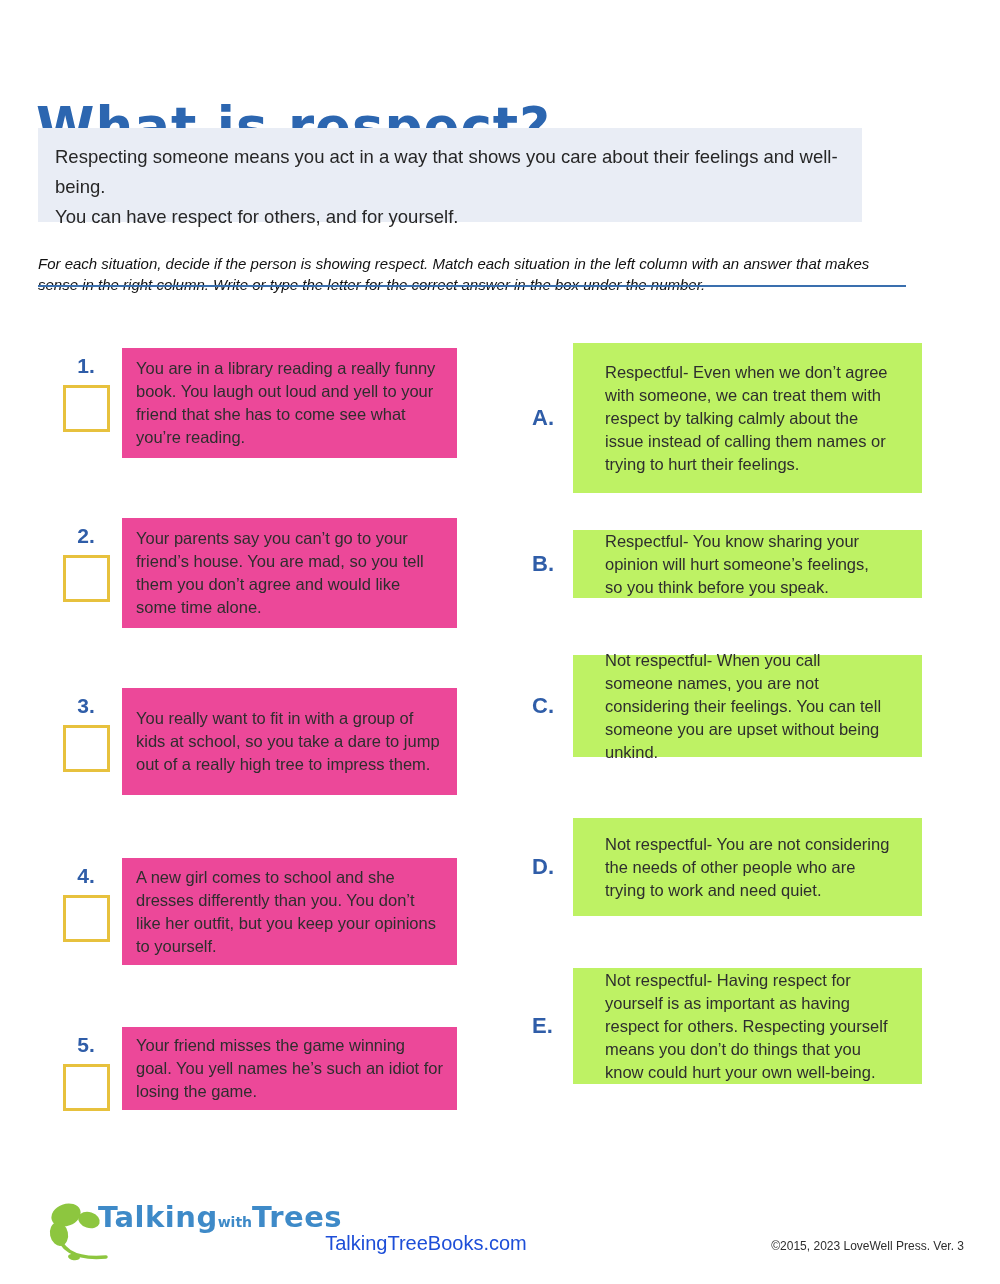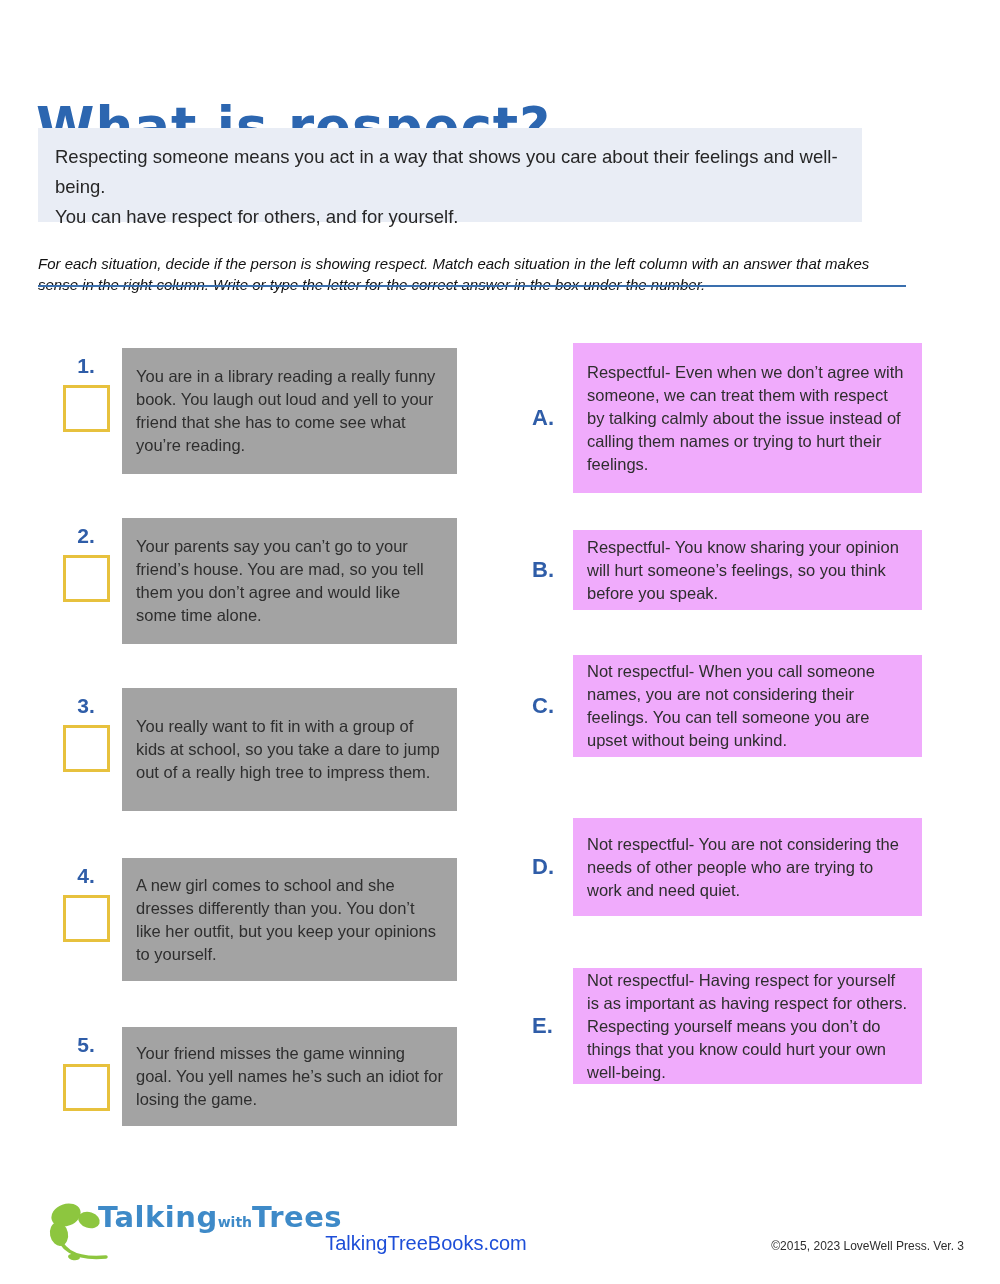--- a/index.html
+++ b/index.html
@@ -38,36 +38,36 @@
   .situation{position:absolute;left:0;width:470px;}
   .sit-number{
     position:absolute;left:63px;top:6px;width:46px;text-align:center;
     font-size:21px;font-weight:bold;color:#2f5da8;
   }
   .answer-box{
     position:absolute;left:63px;top:37px;width:41px;height:41px;
     background:#ffffff;border:3px solid #e7c13d;
   }
   .sit-card{
-    position:absolute;left:122px;top:0;width:307px;padding:8px 14px;
-    background:#a3a3a3;display:flex;align-items:center;
+    position:absolute;left:122px;top:0;width:307px;padding:0 14px;
+    background:#ec4899;display:flex;align-items:center;
     font-size:16.5px;line-height:23px;color:#2e2e2e;
   }
 
   .answer-item{
     position:absolute;left:532px;width:390px;
     display:flex;align-items:center;
   }
   .ans-letter{
     flex:0 0 41px;width:41px;
     font-size:22px;font-weight:bold;color:#2f5da8;
   }
   .ans-card{
-    width:321px;padding:0 14px;
-    background:#f0abfc;display:flex;align-items:center;
+    width:321px;padding:0 32px;
+    background:#bef264;display:flex;align-items:center;
     font-size:16.5px;line-height:23px;color:#2e2e2e;
   }
 
   .footer-logo{
     position:absolute;left:44px;top:1200px;
     display:flex;align-items:flex-start;
   }
   .logo-text{margin-left:-16px;margin-bottom:8px;white-space:nowrap;}
   .logo-talking,.logo-trees{
     font-family:"DejaVu Sans", sans-serif;
@@ -131,21 +131,21 @@
     <div class="sit-card" style="height:83px">Your friend misses the game winning goal. You yell names he’s such an idiot for losing the game.</div>
   </div>
 
   <div class="answer-item" style="top:343px">
     <div class="ans-letter">A.</div>
     <div class="ans-card" style="height:150px">Respectful- Even when we don’t agree with someone, we can treat them with respect by talking calmly about the issue instead of calling them names or trying to hurt their feelings.</div>
   </div>
 
   <div class="answer-item" style="top:530px">
     <div class="ans-letter">B.</div>
-    <div class="ans-card" style="height:80px">Respectful- You know sharing your opinion will hurt someone’s feelings, so you think before you speak.</div>
+    <div class="ans-card" style="height:68px">Respectful- You know sharing your opinion will hurt someone’s feelings, so you think before you speak.</div>
   </div>
 
   <div class="answer-item" style="top:655px">
     <div class="ans-letter">C.</div>
     <div class="ans-card" style="height:102px">Not respectful- When you call someone names, you are not considering their feelings. You can tell someone you are upset without being unkind.</div>
   </div>
 
   <div class="answer-item" style="top:818px">
     <div class="ans-letter">D.</div>
     <div class="ans-card" style="height:98px">Not respectful- You are not considering the needs of other people who are trying to work and need quiet.</div>

